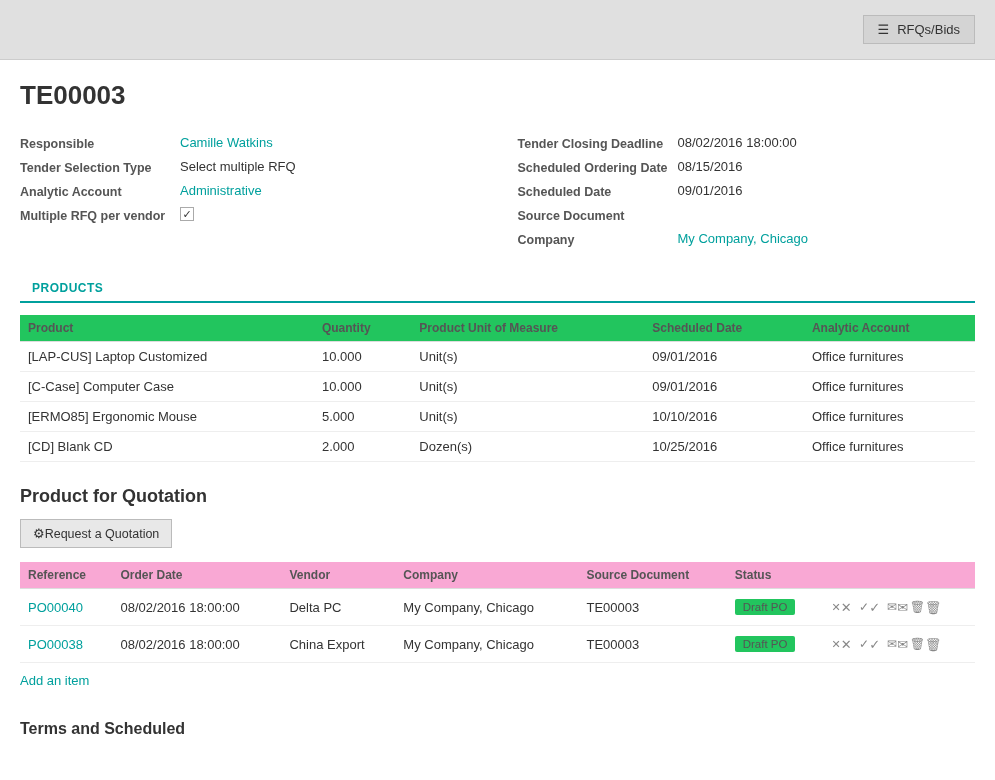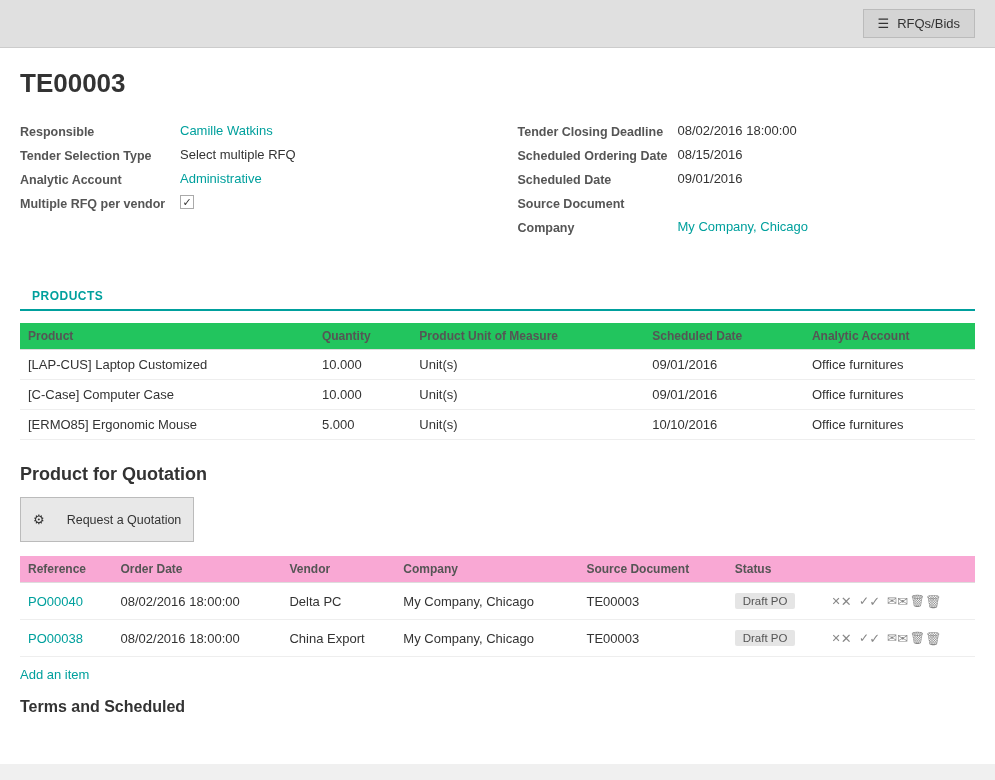--- a/index.html
+++ b/index.html
@@ -1,20 +1,20 @@
 <!DOCTYPE html>
 <html><head>
   <meta charset="utf-8">
   <style>
     * { box-sizing: border-box; margin: 0; padding: 0; }
     body { font-family: Arial, sans-serif; font-size: 13px; background: #f0f0f0; color: #333; }
 
     .topbar {
       background: #e0e0e0;
-      height: 48px;
+      height: 60px;
       display: flex;
       align-items: center;
       justify-content: flex-end;
       padding-right: 20px;
       border-bottom: 1px solid #ccc;
     }
     .topbar-btn {
       display: flex;
       align-items: center;
       gap: 8px;
@@ -41,21 +41,21 @@
       font-size: 26px;
       font-weight: bold;
       color: #333;
       margin-bottom: 24px;
     }
 
     .form-grid {
       display: grid;
       grid-template-columns: 1fr 1fr;
       gap: 0 40px;
-      margin-bottom: 40px;
+      margin-bottom: 20px;
     }
     .form-left, .form-right {}
     .form-row {
       display: flex;
       align-items: flex-start;
       margin-bottom: 8px;
     }
     .form-label {
       font-weight: bold;
       font-size: 12.5px;
@@ -121,24 +121,24 @@
     .section-heading {
       font-size: 18px;
       font-weight: bold;
       color: #333;
       margin: 24px 0 12px 0;
     }
 
     .request-btn {
       display: inline-flex;
       align-items: center;
-      gap: 22px;
+      gap: 0;
       background: #e8e8e8;
       border: 1px solid #bbb;
-      padding: 14px 12px;
+      padding: 6px 12px;
       font-size: 12.5px;
       cursor: pointer;
       color: #333;
       margin-bottom: 14px;
     }
 
     table.rfq-table {
       width: 100%;
       border-collapse: collapse;
       margin-bottom: 10px;
@@ -154,21 +154,21 @@
     }
     table.rfq-table td {
       padding: 7px 8px;
       font-size: 13px;
       border-bottom: 1px solid #eee;
     }
 
     .status-badge {
       display: inline-block;
       padding: 2px 8px;
-      background: #e5e5e5;
+      background: #22c55e;
       border-radius: 2px;
       font-size: 11.5px;
       color: #555;
     }
 
     .action-icons {
       display: flex;
       gap: 6px;
       align-items: center;
     }
@@ -180,21 +180,21 @@
       justify-content: center;
       cursor: pointer;
       color: #888;
       font-size: 13px;
     }
 
     .add-item-link {
       color: #00a09d;
       cursor: pointer;
       font-size: 13px;
-      margin-bottom: 16px;
+      margin-bottom: 32px;
       display: inline-block;
     }
 
     .terms-heading {
       font-size: 16px;
       font-weight: bold;
       color: #333;
       margin-bottom: 8px;
     }
 
@@ -295,20 +295,27 @@
       <td>10.000</td>
       <td>Unit(s)</td>
       <td>09/01/2016</td>
       <td>Office furnitures</td>
     </tr>
         <tr>
       <td>[ERMO85] Ergonomic Mouse</td>
       <td>5.000</td>
       <td>Unit(s)</td>
       <td>10/10/2016</td>
+      <td>Office furnitures</td>
+    </tr>
+        <tr>
+      <td>[CD] Blank CD</td>
+      <td>2.000</td>
+      <td>Dozen(s)</td>
+      <td>10/25/2016</td>
       <td>Office furnitures</td>
     </tr>
       </tbody>
   </table>
 
   
   <div class="section-heading">Product for Quotation</div>
 
   <button class="request-btn">
     <span class="gear-icon"></span>

